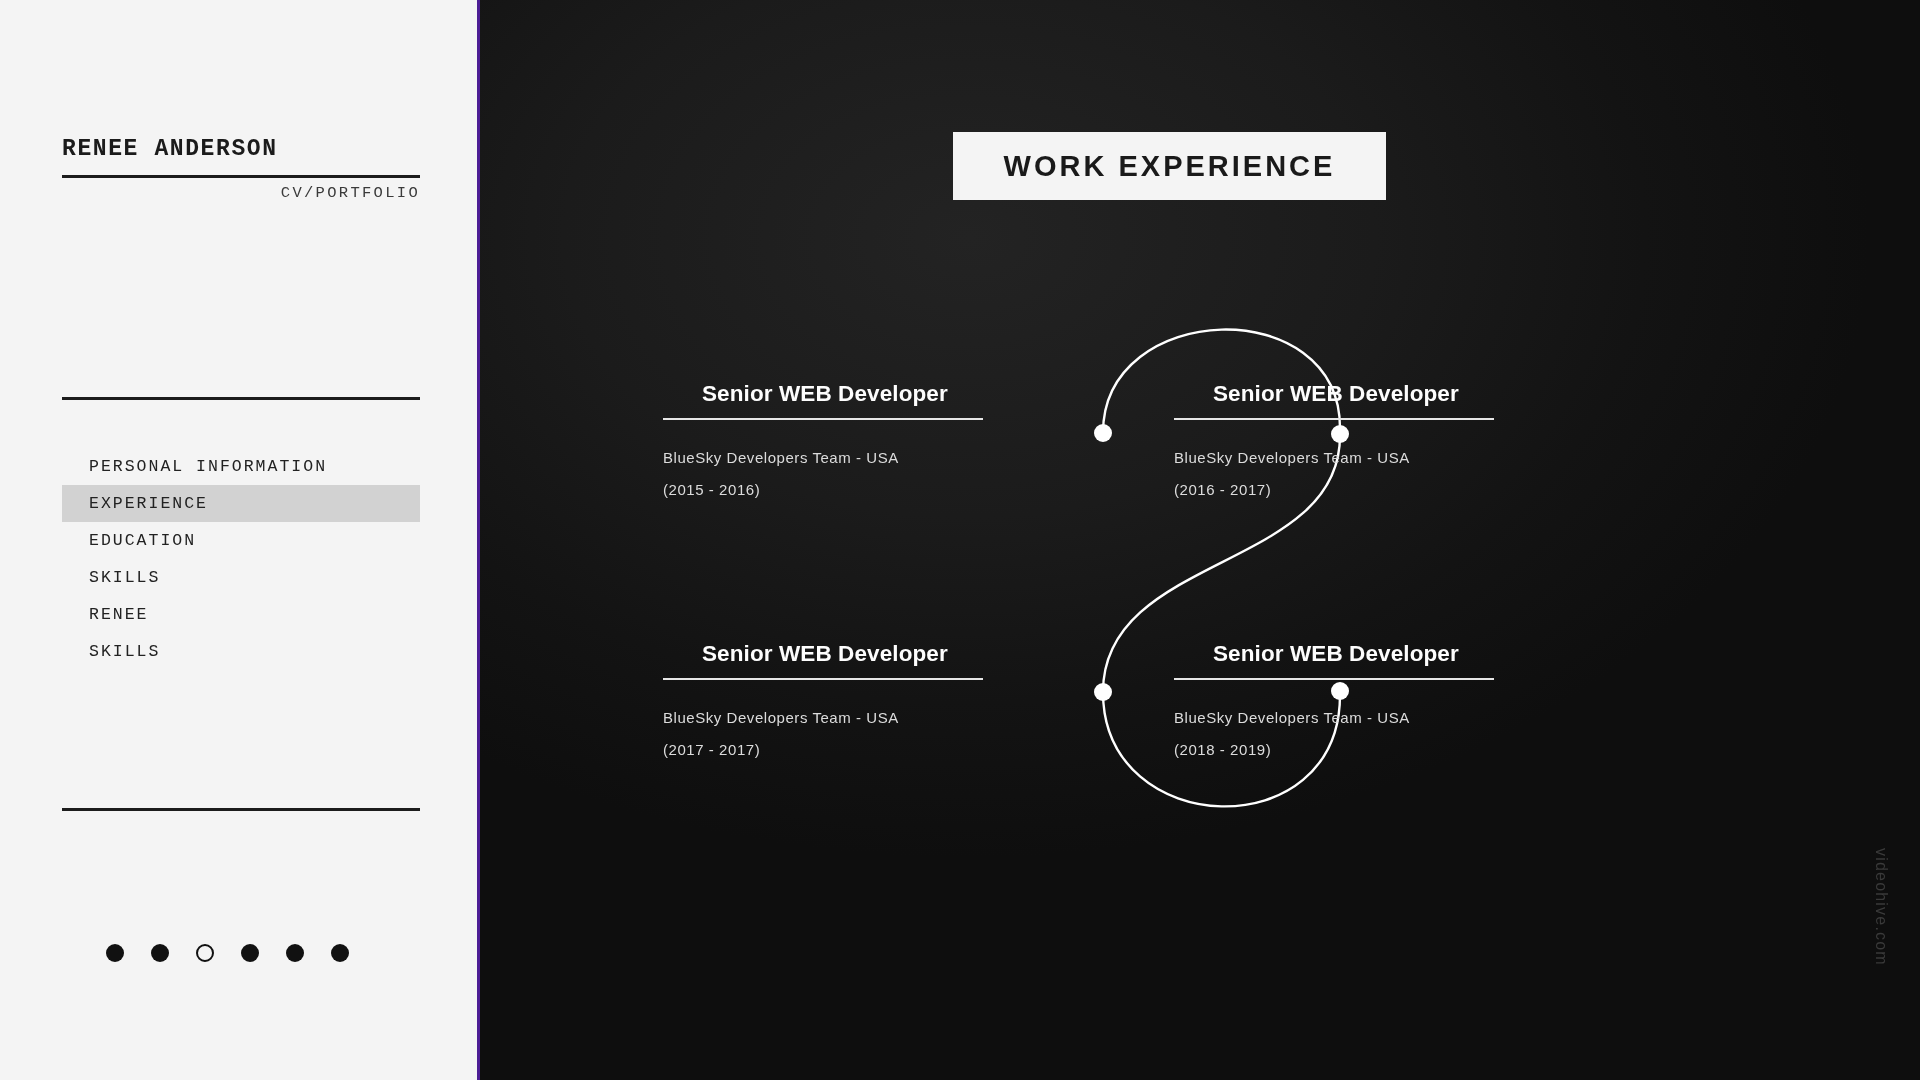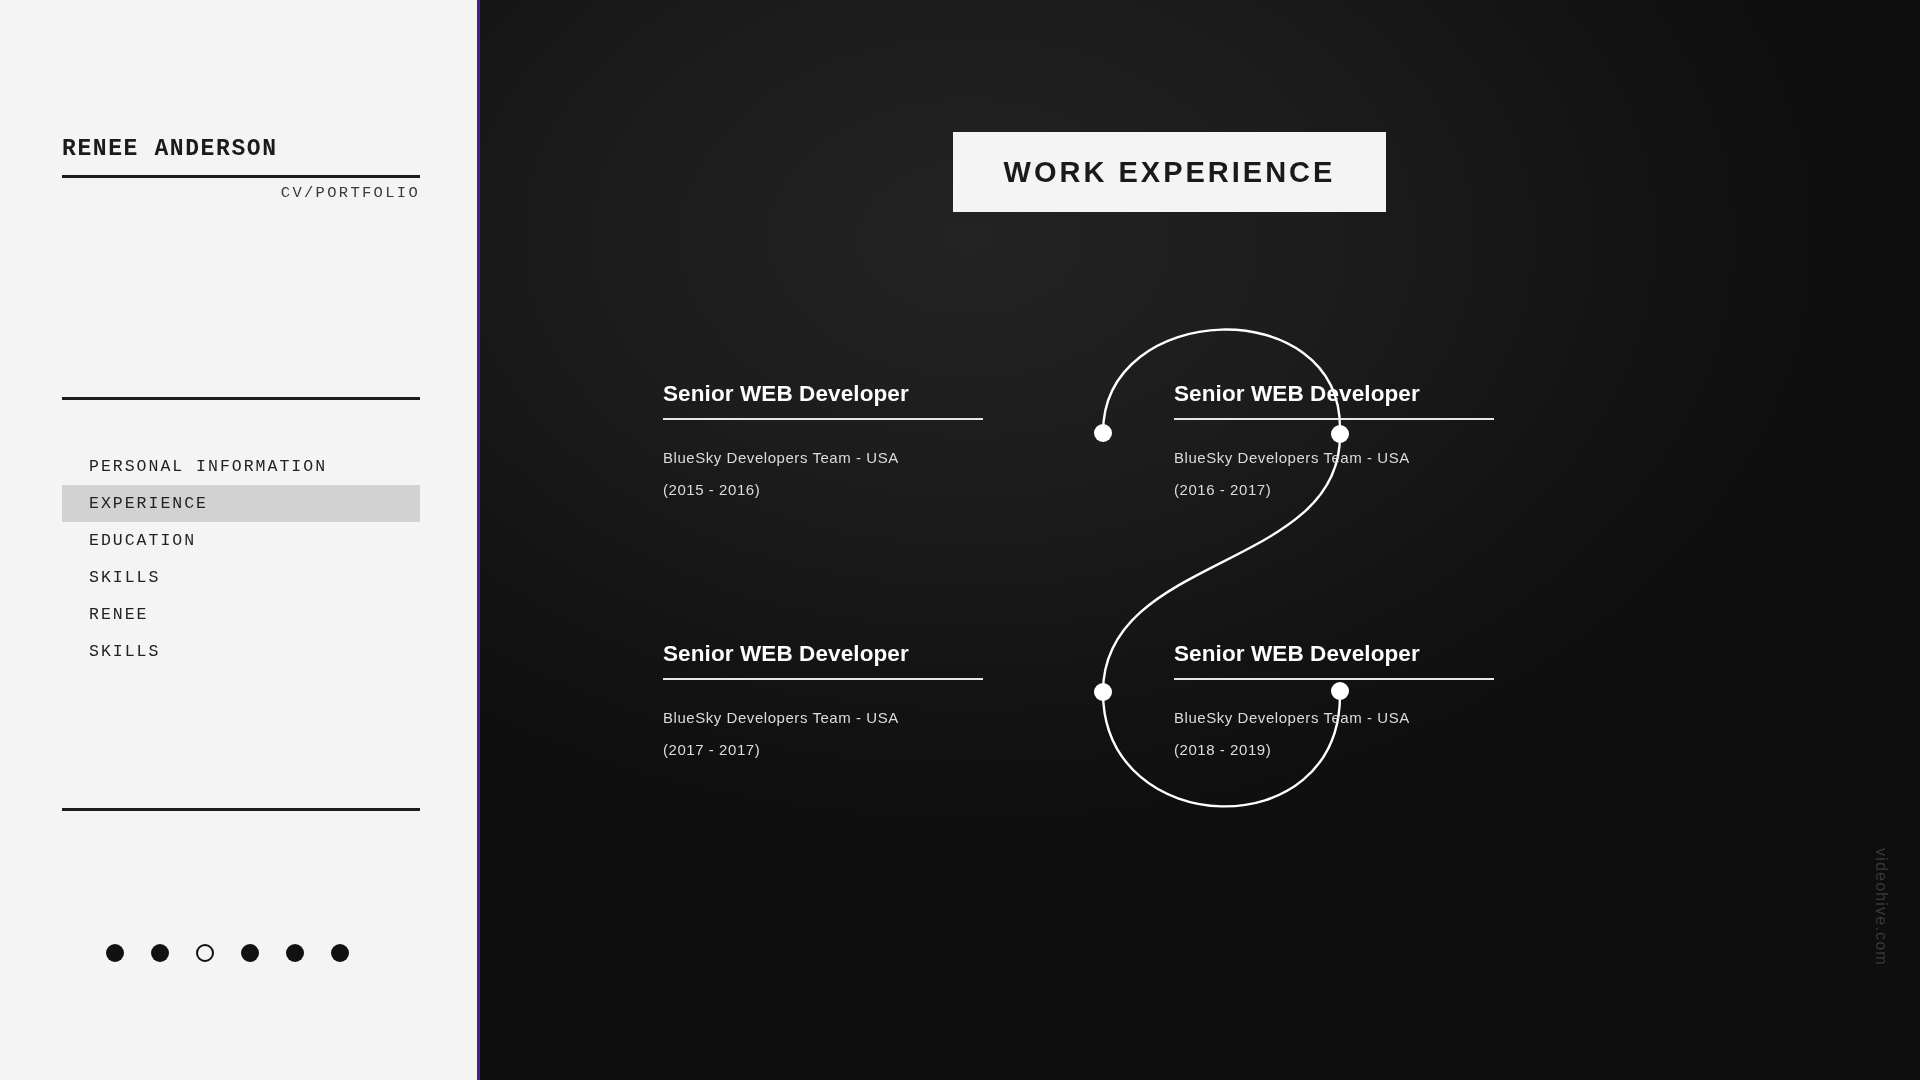--- a/index.html
+++ b/index.html
@@ -53,34 +53,34 @@
   #main {
     position:relative; width:1440px; height:1080px; flex:0 0 1440px;
     background:
       radial-gradient(900px 620px at 34% 22%, #232323 0%, #1b1b1b 45%, #131313 75%, #0e0e0e 100%),
       #121212;
     overflow:hidden;
   }
 
   #title-box {
     position:absolute; left:473px; top:132px;
-    width:433px; height:80px;
+    width:433px; height:68px;
     background:#f4f4f4;
     display:flex; align-items:center; justify-content:center;
   }
   #title-text {
     font-size:29px; font-weight:700; letter-spacing:3.0px; color:#1a1a1a;
     white-space:nowrap;
   }
 
   
   .exp { position:absolute; width:320px; }
   .exp-title {
     font-size:22.5px; font-weight:700; letter-spacing:0.1px;
-    color:#fdfdfd; white-space:nowrap; line-height:1.1;
+    color:#fdfdfd; white-space:nowrap; line-height:1.1;margin-left:39px;
   }
   .exp-rule { margin-top:11px; height:2px; background:#e6e6e6; width:100%; }
   .exp-company {
     margin-top:29px; font-size:15px; letter-spacing:0.55px; color:#dcdcdc;
     white-space:nowrap;
   }
   .exp-years {
     margin-top:15px; font-size:15px; letter-spacing:0.55px; color:#dcdcdc;
     white-space:nowrap;
   }

